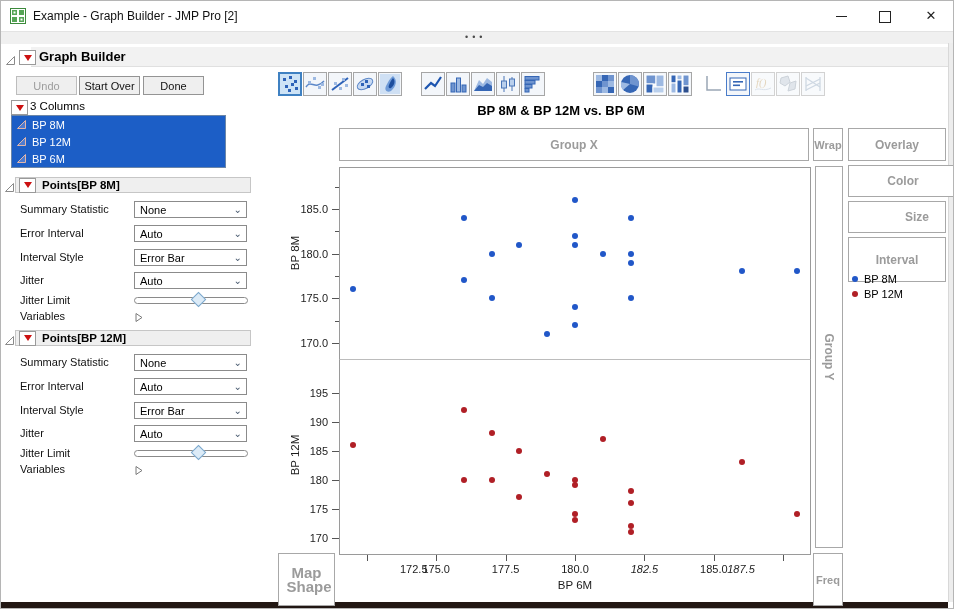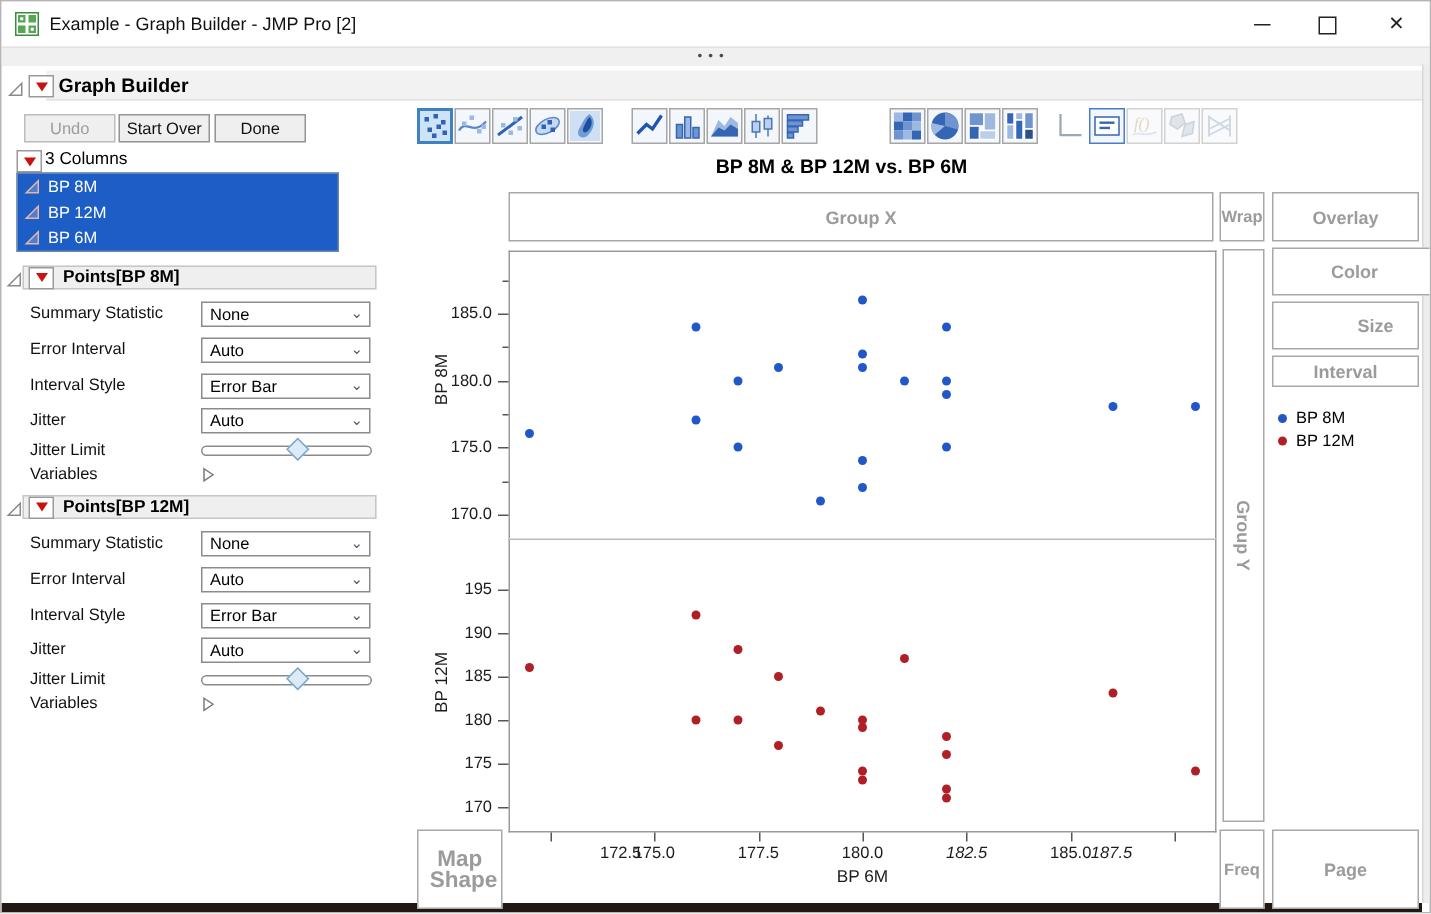--- a/index.html
+++ b/index.html
@@ -62,21 +62,21 @@
   .thumb{position:absolute;left:52%;top:-4px;width:9px;height:9px;background:#dcebf7;border:1px solid #7aa7cc;transform:rotate(45deg);}
   .expander{position:absolute;left:133px;width:10px;height:11px;}
   
   .zone{border:1px solid #a8a8a8;background:#fff;display:flex;align-items:center;justify-content:center;
         color:#9b9b9b;font-size:12px;font-weight:bold;box-sizing:border-box;text-align:center;}
   #zone-groupx{left:338px;top:127px;width:470px;height:33px;}
   #zone-wrap{left:812px;top:127px;width:30px;height:33px;font-size:11px;}
   #zone-overlay{left:847px;top:127px;width:98px;height:33px;}
   #zone-color{left:847px;top:164px;width:110px;height:32px;text-align:center;}
   #zone-size{left:847px;top:200px;width:98px;height:32px;padding-left:40px;}
-  #zone-interval{left:847px;top:236px;width:98px;height:21px;}
+  #zone-interval{left:847px;top:236px;width:98px;height:45px;}
   #zone-groupy{left:814px;top:165px;width:28px;height:382px;}
   #zone-groupy span{transform:rotate(90deg);white-space:nowrap;}
   #zone-mapshape{left:277px;top:552px;width:57px;height:53px;font-size:15px;line-height:14px;justify-content:center;}
   #zone-freq{left:812px;top:552px;width:30px;height:53px;font-size:11px;}
   #zone-page{left:847px;top:552px;width:98px;height:53px;}
   
   #chart-title{left:338px;top:102px;width:444px;text-align:center;font-size:13px;font-weight:bold;color:#000;}
   .panelbox{border:1px solid #9a9a9a;background:#fff;box-sizing:border-box;}
   #panel-top{left:338px;top:166px;width:472px;height:192px;border-bottom:none;}
   #panel-bottom{left:338px;top:358px;width:472px;height:196px;border-top:1px solid #bcbcbc;}
@@ -427,21 +427,20 @@
   <div class="abs zone" id="zone-color">Color</div>
   <div class="abs zone" id="zone-size">Size</div>
   <div class="abs zone" id="zone-interval">Interval</div>
   <div class="abs zone" id="zone-groupy">
       <span>Group Y</span>
     </div>
   <div class="abs zone" id="zone-mapshape">
       <span style="width:40px">Map Shape</span>
     </div>
   <div class="abs zone" id="zone-freq">Freq</div>
-  <div class="abs zone" id="zone-page">Page</div>
 
   <div class="abs panelbox" id="panel-top"></div>
   <div class="abs panelbox" id="panel-bottom"></div>
 
   <div class="abs axis-title-y" style="left:272px;top:246px;width:44px;text-align:center">BP 8M</div>
   <div class="abs axis-title-y" style="left:268px;top:448px;width:52px;text-align:center">BP 12M</div>
   <div class="abs" id="xaxis-title">BP 6M</div>
 
   <div class="abs" id="plot-layer" style="left:0;top:0;width:954px;height:609px;pointer-events:none">
       <div class="ytick" style="position: absolute; left: 331px; top: 341.926px;"></div>

